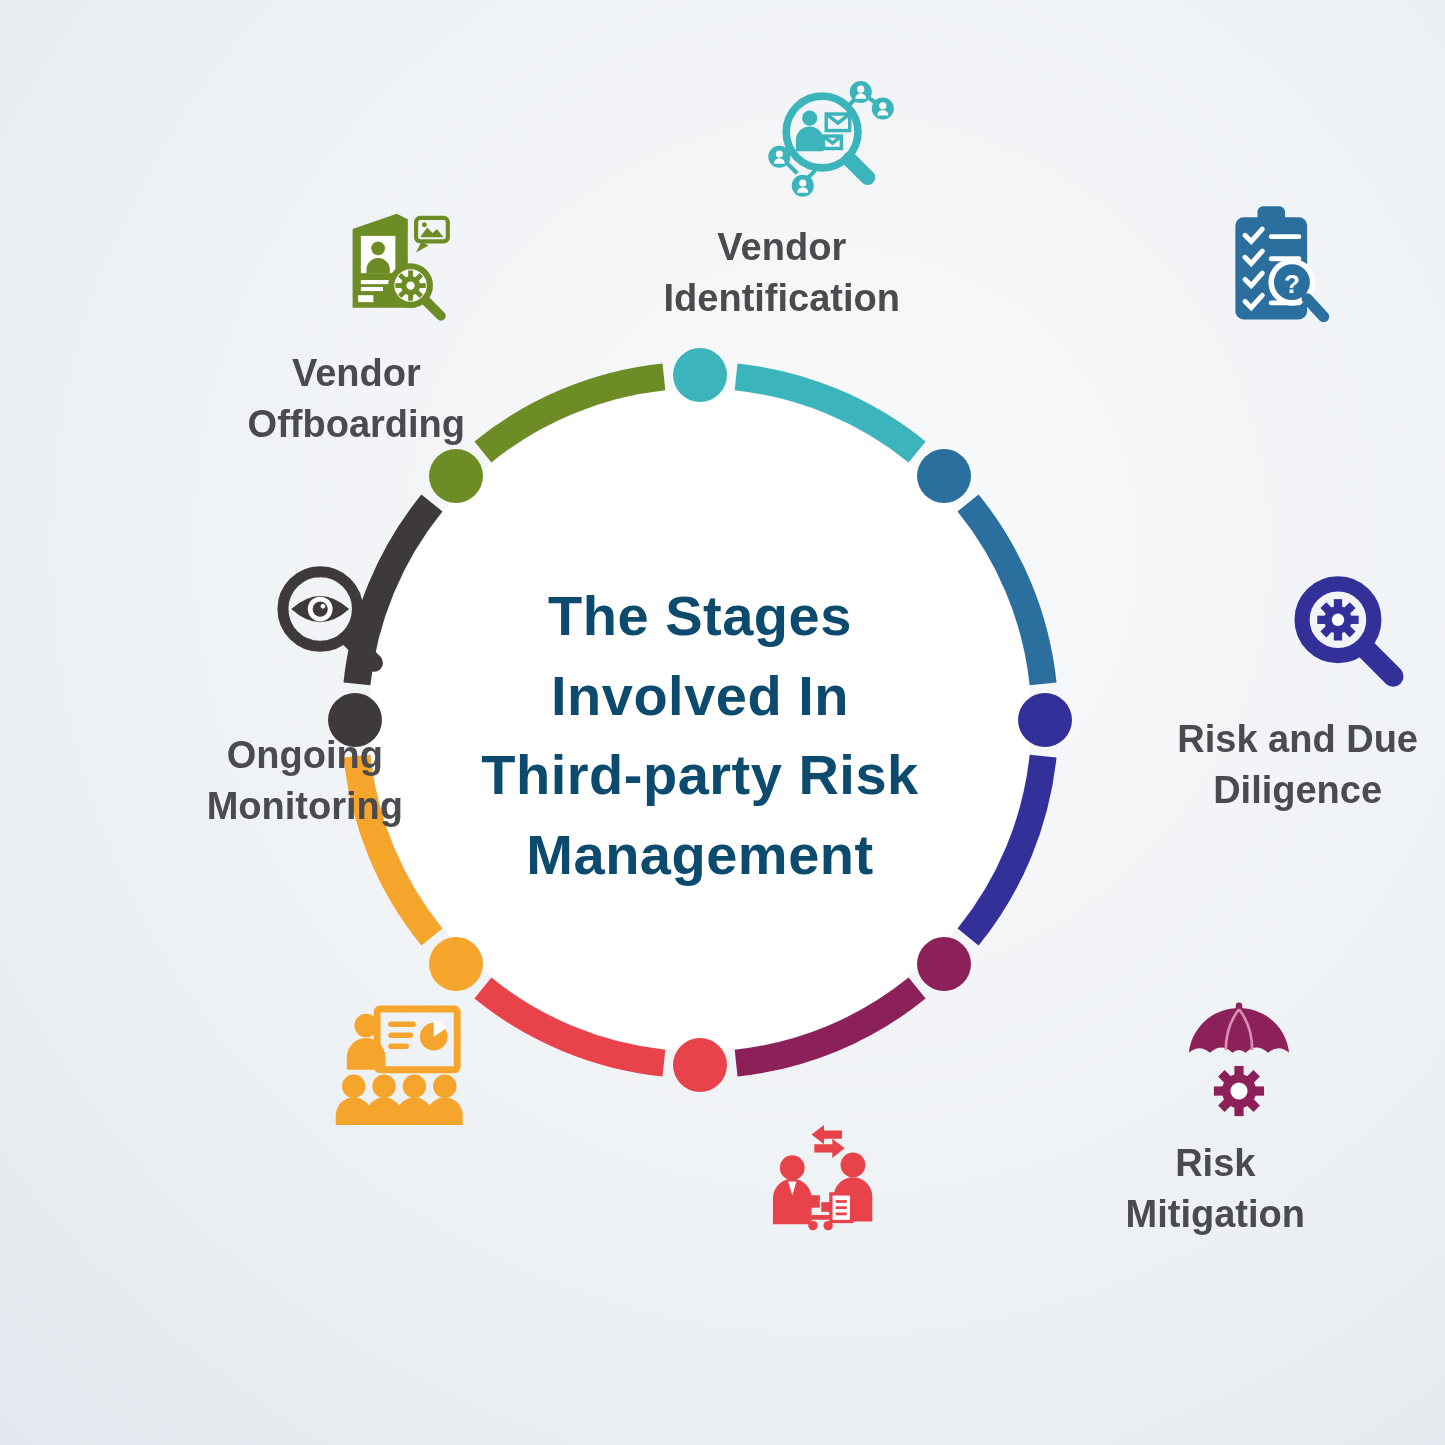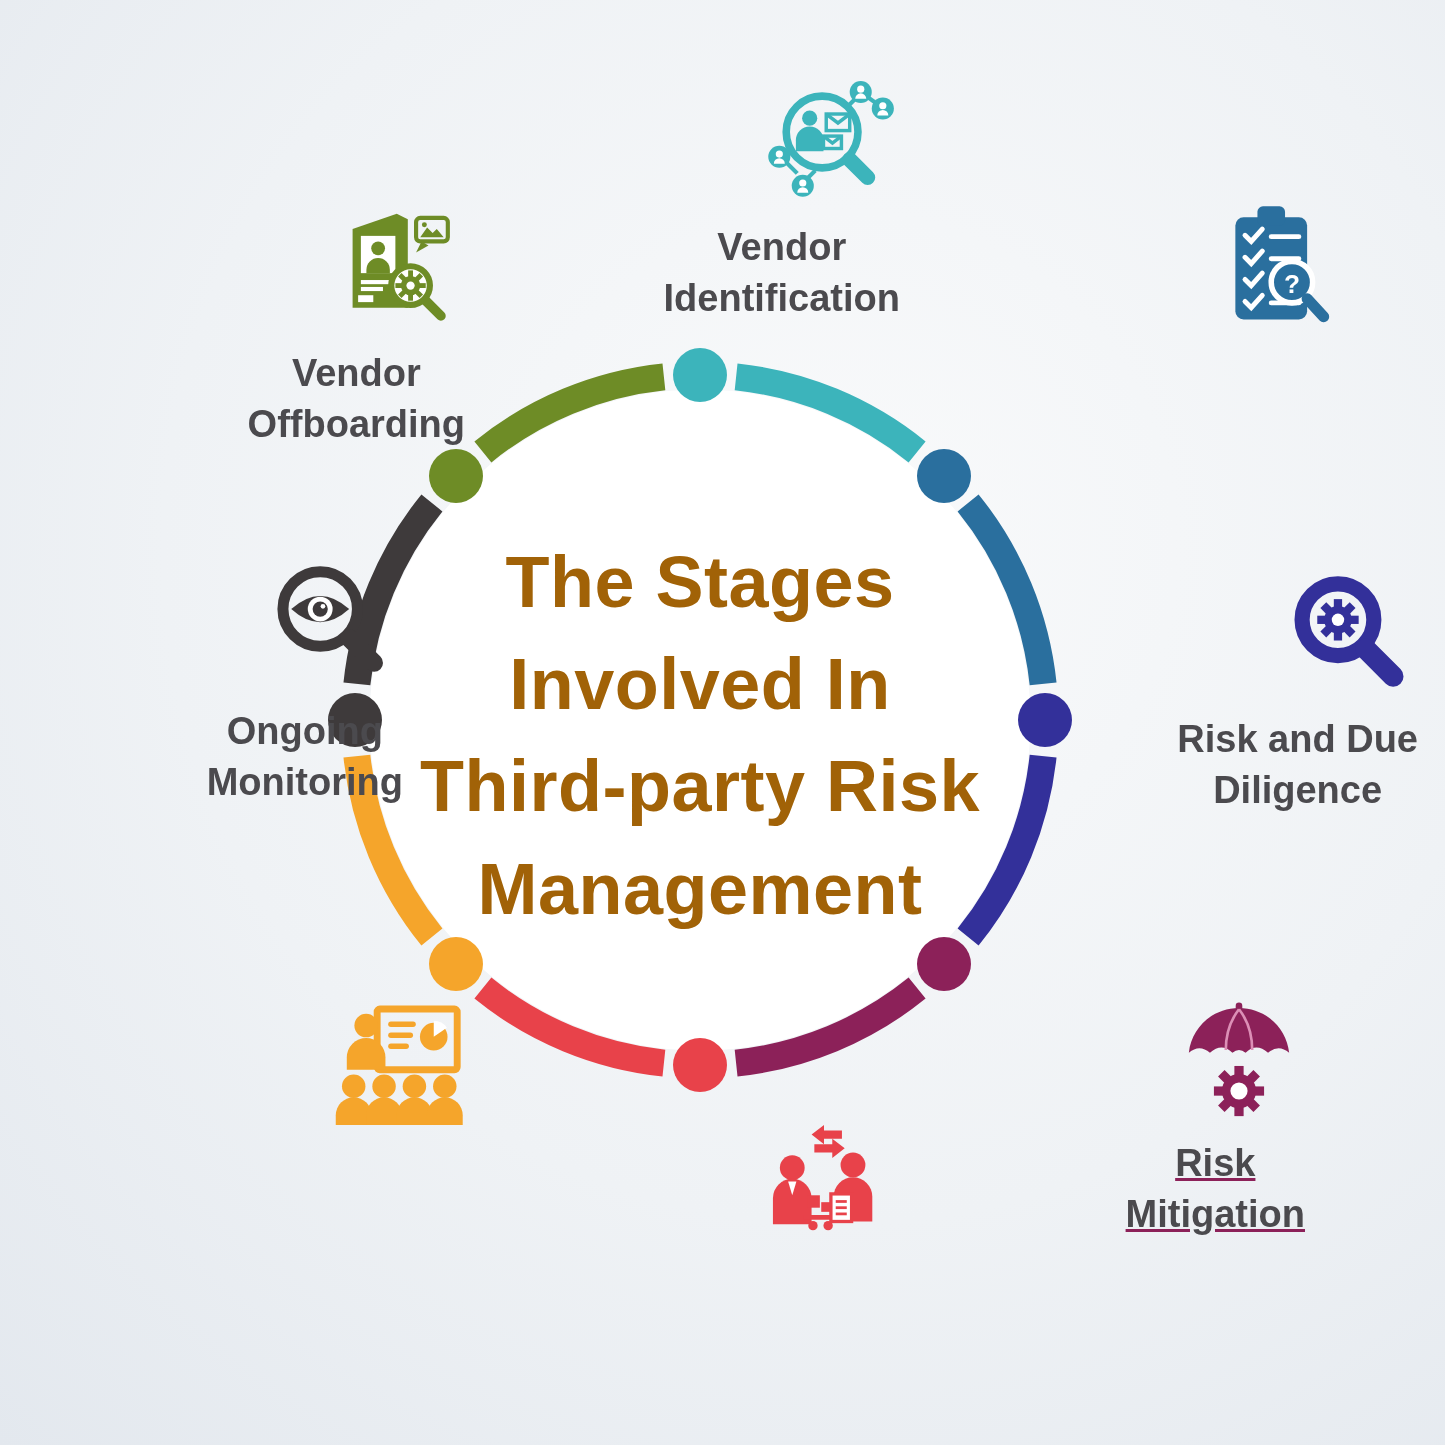--- a/index.html
+++ b/index.html
@@ -5,21 +5,21 @@
   html,body{margin:0;padding:0;}
   body{
     width:1445px;height:1445px;position:relative;overflow:hidden;
     background:radial-gradient(circle at 58% 38%, #f9fafb 0%, #eff2f5 55%, #e3e8ee 100%);
     font-family:"Liberation Sans","DejaVu Sans",sans-serif;
   }
   #ring-svg{position:absolute;left:0;top:0;}
   .center-title{
     position:absolute;left:700px;top:735px;transform:translate(-50%,-50%);
     width:640px;text-align:center;white-space:pre-line;
-    font-size:72px;line-height:1.42;font-weight:700;color:#a16207;letter-spacing:0.5px;
+    font-size:56px;line-height:1.42;font-weight:700;color:#0c4a6e;letter-spacing:0.5px;
   }
   .stage{
     position:absolute;transform:translateX(-50%);
     display:flex;flex-direction:column;align-items:flex-end;width:400px;
   }
   .stage .icon{margin-bottom:10px;line-height:0;}
   .stage .label{
     font-weight:700;font-size:38px;line-height:1.34;color:#4b4a4e;
     text-align:center;white-space:pre-line;
   }
@@ -141,21 +141,21 @@
         <line x1="47.7" y1="33.3" x2="52.6" y2="28.4"></line>
       </g>
       <circle cx="42" cy="39" r="10" fill="currentColor"></circle>
       <circle cx="42" cy="39" r="4.5" fill="#ffffff"></circle>
     </svg>
   </div>
   <div class="label">Risk and Due
 Diligence</div>
 </div>
 
-<div class="stage" id="st-risk-mitigation" style="color: rgb(140, 33, 89); text-decoration: underline;">
+<div class="stage" id="st-risk-mitigation" style="color: rgb(140, 33, 89);">
   <div class="icon">
     <svg viewBox="0 0 100 100" width="132" height="132">
       <rect x="47.5" y="5" width="5" height="9" rx="2.5" fill="currentColor"></rect>
       <path d="M50 9 C30 9 14 24 12 43 Q20 36 28 43 Q37 35 45 43 Q50 39 55 43 Q63 35 72 43 Q80 36 88 43 C86 24 70 9 50 9 Z" fill="currentColor"></path>
       <g stroke="#dc8fb6" stroke-width="2" fill="none">
         <path d="M50 10 C43 19 40 30 40 41"></path>
         <path d="M50 10 C57 19 60 30 60 41"></path>
       </g>
       <g stroke="currentColor" stroke-width="7">
         <line x1="62" y1="72" x2="69" y2="72"></line>
@@ -222,21 +222,21 @@
           <path d="M24 92 v-7 a13 13 0 0 1 26 0 v7 z"></path>
         <circle cx="59" cy="64" r="8.5"></circle>
           <path d="M46 92 v-7 a13 13 0 0 1 26 0 v7 z"></path>
         <circle cx="81" cy="64" r="8.5"></circle>
           <path d="M68 92 v-7 a13 13 0 0 1 26 0 v7 z"></path>
       </g>
     </svg>
   </div>
 </div>
 
-<div class="stage" id="st-ongoing-monitoring" style="color: rgb(62, 58, 59);">
+<div class="stage" id="st-ongoing-monitoring" style="color: rgb(62, 58, 59); gap: 24px;">
   <div class="icon">
     <svg viewBox="0 0 100 100" width="138" height="138">
       <circle cx="40" cy="37" r="27" fill="none" stroke="currentColor" stroke-width="8"></circle>
       <line x1="61" y1="58" x2="79" y2="76" stroke="currentColor" stroke-width="13" stroke-linecap="round"></line>
       <path d="M19 37 Q40 18 61 37 Q40 56 19 37 Z" fill="currentColor"></path>
       <circle cx="40" cy="37" r="9" fill="#ffffff"></circle>
       <circle cx="40" cy="37" r="5.5" fill="currentColor"></circle>
       <circle cx="42" cy="35" r="1.7" fill="#ffffff"></circle>
     </svg>
   </div>

